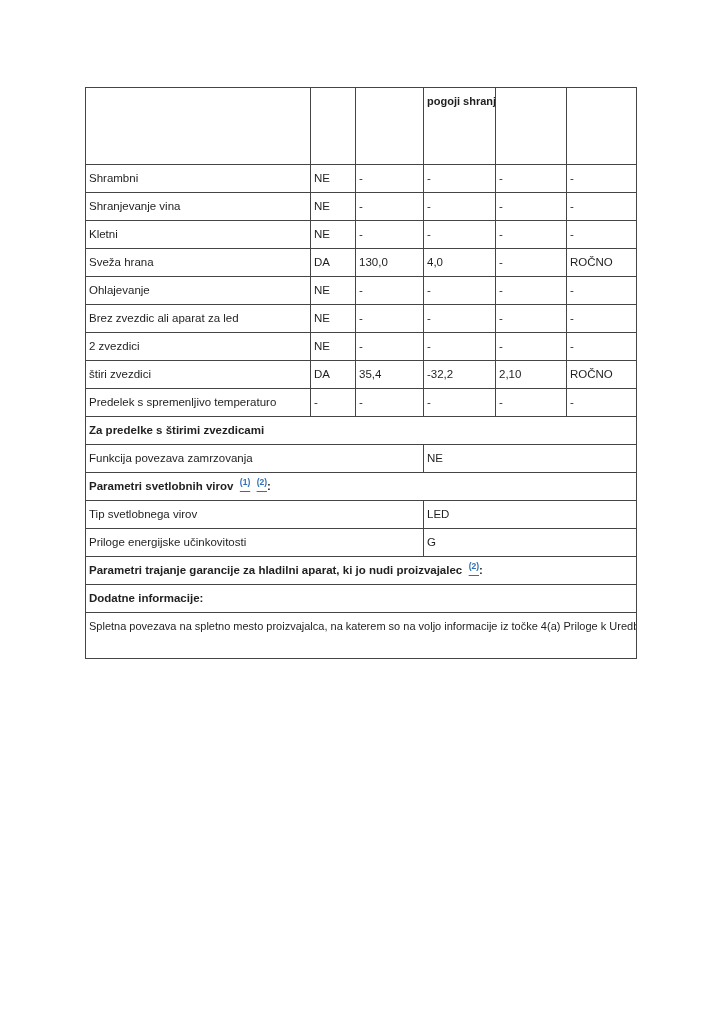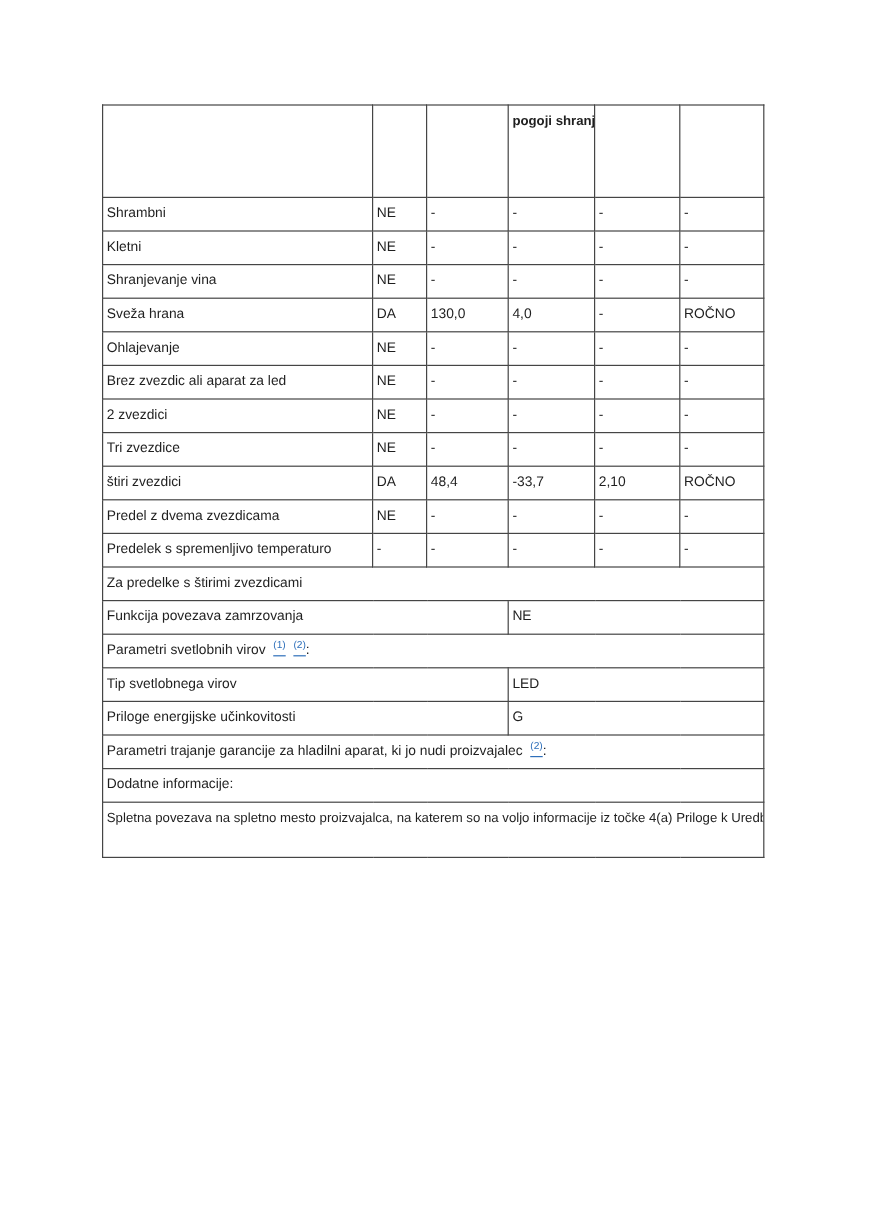--- a/index.html
+++ b/index.html
@@ -32,21 +32,21 @@
   tr.r   { height: 28px; }
   tr.rh  { height: 77px; }
   tr.rp  { height: 46px; }
   td.hdrcell {
     font-weight: bold;
     font-size: 11px;
     line-height: 19px;
     white-space: normal;
     padding-top: 2px;
   }
-  td.sect { font-weight: normal; }
+  td.sect { font-weight: bold; }
   td.wrap { white-space: normal; }
   td.para { white-space: normal; font-size: 11px; line-height: 20px; padding-top: 4px; }
   a.ref {
     color: #2e6fba;
     text-decoration: underline;
     cursor: pointer;
   }
   a.ref sup {
     font-size: 8.5px;
     line-height: 0;
@@ -79,29 +79,29 @@
 
     <tr class="r">
       <td>Shrambni</td>
       <td>NE</td>
       <td>-</td>
       <td>-</td>
       <td>-</td>
       <td>-</td>
     </tr>
     <tr class="r">
+      <td>Shranjevanje vina</td>
+      <td>NE</td>
+      <td>-</td>
+      <td>-</td>
+      <td>-</td>
+      <td>-</td>
+    </tr>
+    <tr class="r">
       <td>Kletni</td>
-      <td>NE</td>
-      <td>-</td>
-      <td>-</td>
-      <td>-</td>
-      <td>-</td>
-    </tr>
-    <tr class="r">
-      <td>Shranjevanje vina</td>
       <td>NE</td>
       <td>-</td>
       <td>-</td>
       <td>-</td>
       <td>-</td>
     </tr>
     <tr class="r">
       <td>Sveža hrana</td>
       <td>DA</td>
       <td>130,0</td>
@@ -127,42 +127,26 @@
     </tr>
     <tr class="r">
       <td>2 zvezdici</td>
       <td>NE</td>
       <td>-</td>
       <td>-</td>
       <td>-</td>
       <td>-</td>
     </tr>
     <tr class="r">
-      <td>Tri zvezdice</td>
-      <td>NE</td>
-      <td>-</td>
-      <td>-</td>
-      <td>-</td>
-      <td>-</td>
-    </tr>
-    <tr class="r">
       <td>štiri zvezdici</td>
       <td>DA</td>
-      <td>48,4</td>
-      <td>-33,7</td>
+      <td>35,4</td>
+      <td>-32,2</td>
       <td>2,10</td>
       <td>ROČNO</td>
-    </tr>
-    <tr class="r">
-      <td>Predel z dvema zvezdicama</td>
-      <td>NE</td>
-      <td>-</td>
-      <td>-</td>
-      <td>-</td>
-      <td>-</td>
     </tr>
     <tr class="r">
       <td class="wrap">Predelek s spremenljivo temperaturo</td>
       <td>-</td>
       <td>-</td>
       <td>-</td>
       <td>-</td>
       <td>-</td>
     </tr>
 

